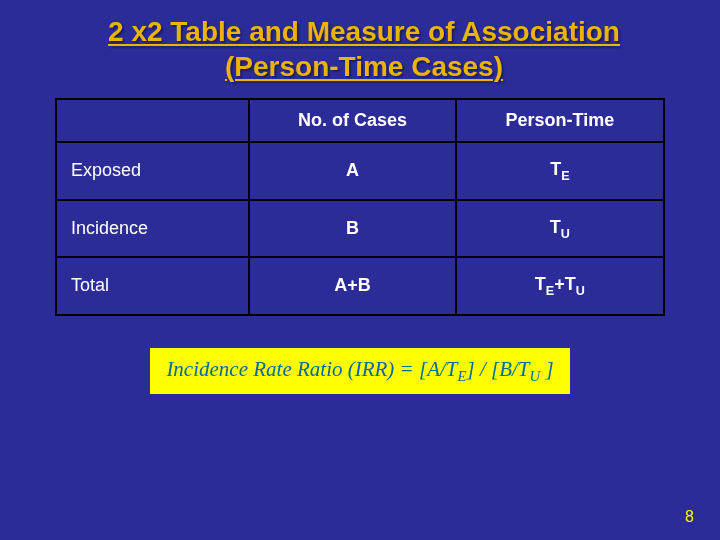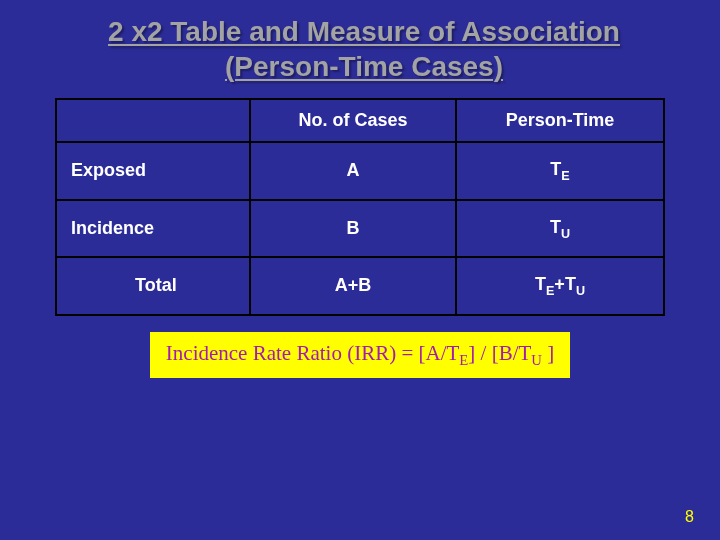--- a/index.html
+++ b/index.html
@@ -15,21 +15,21 @@
   }
   .slide {
     width: 720px;
     height: 540px;
     position: relative;
     box-sizing: border-box;
   }
   .title {
     text-align: center;
     font-weight: bold;
-    color: #a3a3a3;
+    color: #eab308;
     font-size: 28px;
     line-height: 1.25;
     padding: 14px 60px 4px;
     text-shadow: 2px 2px 2px rgba(0,0,0,0.35);
     margin-left: 8px;
   }
   .title .underline {
     text-decoration: underline;
     text-decoration-thickness: 2px;
     text-underline-offset: 3px;
@@ -55,36 +55,37 @@
   }
   table.epi td {
     font-size: 18px;
     text-align: center;
     padding: 16px 8px;
     font-weight: bold;
   }
   table.epi td.rowhdr {
     text-align: left;
     padding-left: 14px;
-    font-weight: bold;
+    font-weight: normal;
   }
   table.epi td.rowhdr.centered {
-    text-align: center;
+    text-align: left;
   }
   .sub { font-size: 0.7em; vertical-align: sub; }
 
   .formula-box {
     background: #ffff00;
-    color: #a21caf;
+    color: #0369a1;
     font-family: "Times New Roman", Times, serif;
     font-size: 21px;
     padding: 8px 16px;
-    margin: 16px auto 0;
+    margin: 32px auto 0;
     width: fit-content;
     line-height: 1.3;
+    font-style: italic;
   }
   .formula-box .sub { font-size: 0.7em; vertical-align: sub; }
 
   .pagenum {
     position: absolute;
     bottom: 14px;
     right: 26px;
     color: #ffff00;
     font-size: 16px;
     font-family: Arial, Helvetica, sans-serif;

